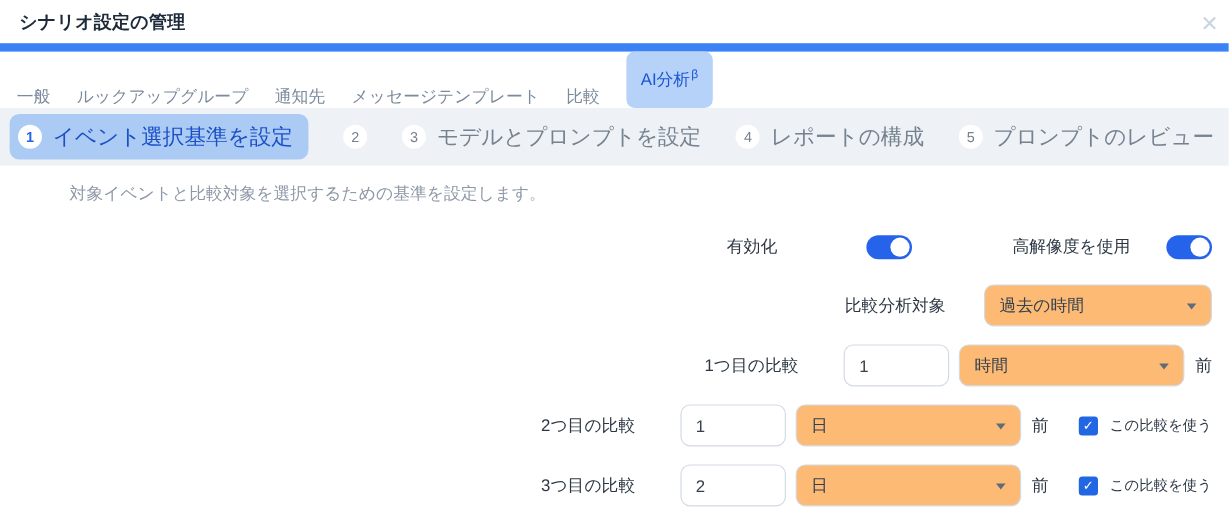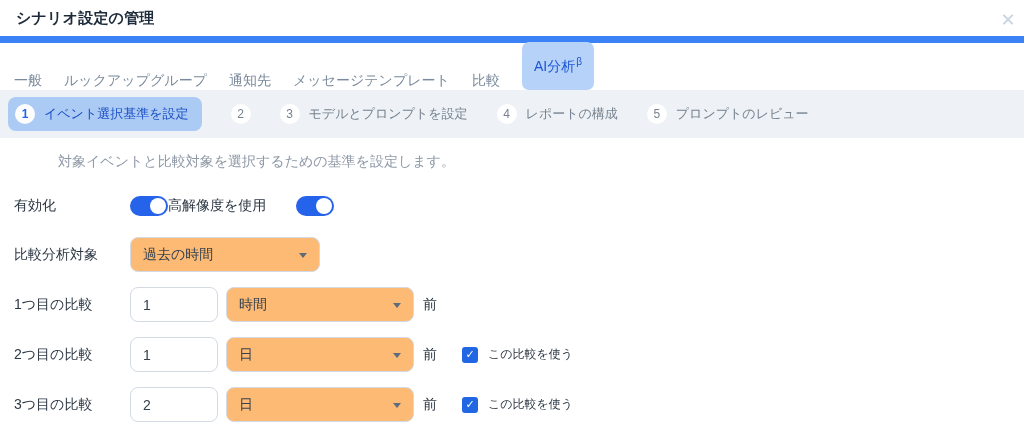--- a/index.html
+++ b/index.html
@@ -26,39 +26,39 @@
   .tab.active { background: #b6d2f8; color: #1b55d3; padding: 14px 12px; border-radius: 7px; font-weight: 500; }
   .tab .beta { font-size: 10px; vertical-align: super; margin-left: 1px; }
 
   
   .stepper { height: 48px; background: #eef1f5; display: flex; align-items: center; padding: 0 8px; gap: 29px; }
   .step { display: flex; align-items: center; gap: 9px; cursor: pointer; white-space: nowrap; }
   .step-num {
     width: 20px; height: 20px; border-radius: 50%; background: #ffffff; color: #75828f;
     font-size: 12px; display: flex; align-items: center; justify-content: center; flex-shrink: 0;
   }
-  .step-label { font-size: 13px; color: #75828f; text-align: right; }
+  .step-label { font-size: 18px; color: #75828f; text-align: right; }
   .step.active { background: #abcbf5; border-radius: 8px; padding: 7px 13px 7px 7px; }
   .step.active .step-num { color: #2563eb; font-weight: 700; }
   .step.active .step-label { color: #1b4fc4; font-weight: 500; }
 
   
   .content { padding: 14px 14px 0; }
   .description { font-size: 14px; color: #8e98a6; line-height: 18px; margin-left: 44px; }
 
-  .form-row { display: flex; align-items: center; }
+  .form-row { display: flex; align-items: center; justify-content: flex-end; }
   .row-toggles { margin-top: 26px; }
   .row-target { margin-top: 21px; }
   .row-comp { margin-top: 15px; }
 
   .f-label { width: 116px; font-size: 14px; color: #2c3744; flex-shrink: 0; }
 
   .toggle { width: 38px; height: 20px; border-radius: 10px; background: #2563eb; position: relative; cursor: pointer; flex-shrink: 0; }
   .toggle .knob { position: absolute; top: 2px; right: 2px; width: 16px; height: 16px; border-radius: 50%; background: #ffffff; }
-  .hr-label { margin-right: 30px; font-size: 14px; color: #2c3744; }
+  .hr-label { margin-left: 84px; margin-right: 30px; font-size: 14px; color: #2c3744; }
 
   .select {
     height: 35px; border: 1px solid #d3dae4; border-radius: 8px; background: #fdba74;
     display: flex; align-items: center; padding: 0 28px 0 12px; position: relative;
     font-size: 14px; color: #36414e; cursor: pointer;
   }
   .select .caret {
     position: absolute; right: 12px; top: 50%; margin-top: -2px;
     width: 0; height: 0; border-left: 4px solid transparent; border-right: 4px solid transparent;
     border-top: 5px solid #5d6b7b;

